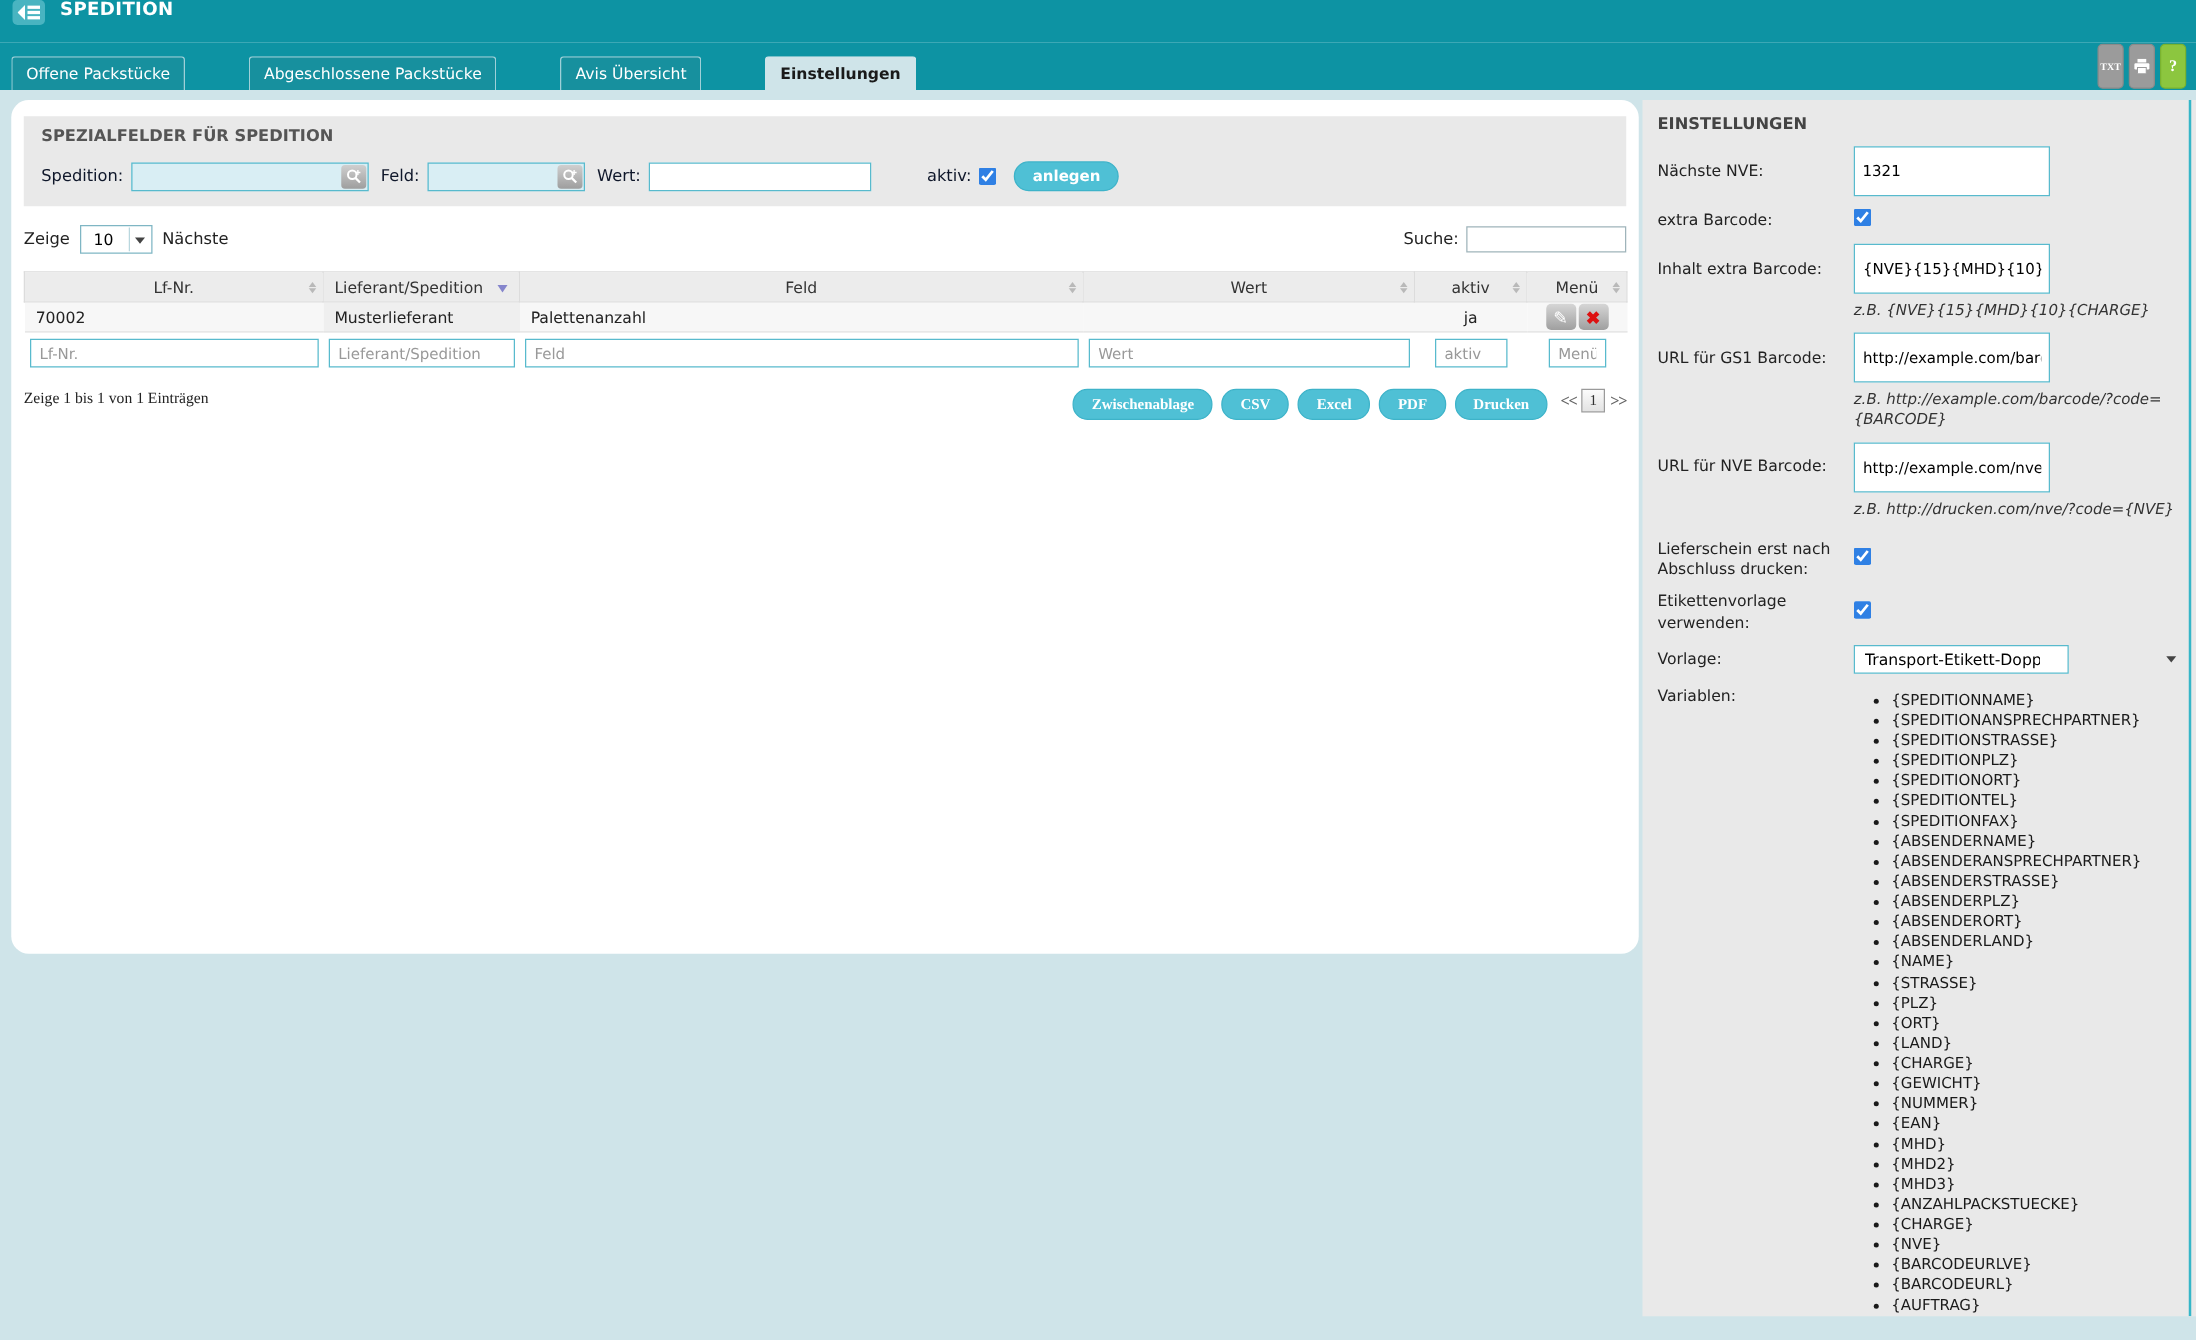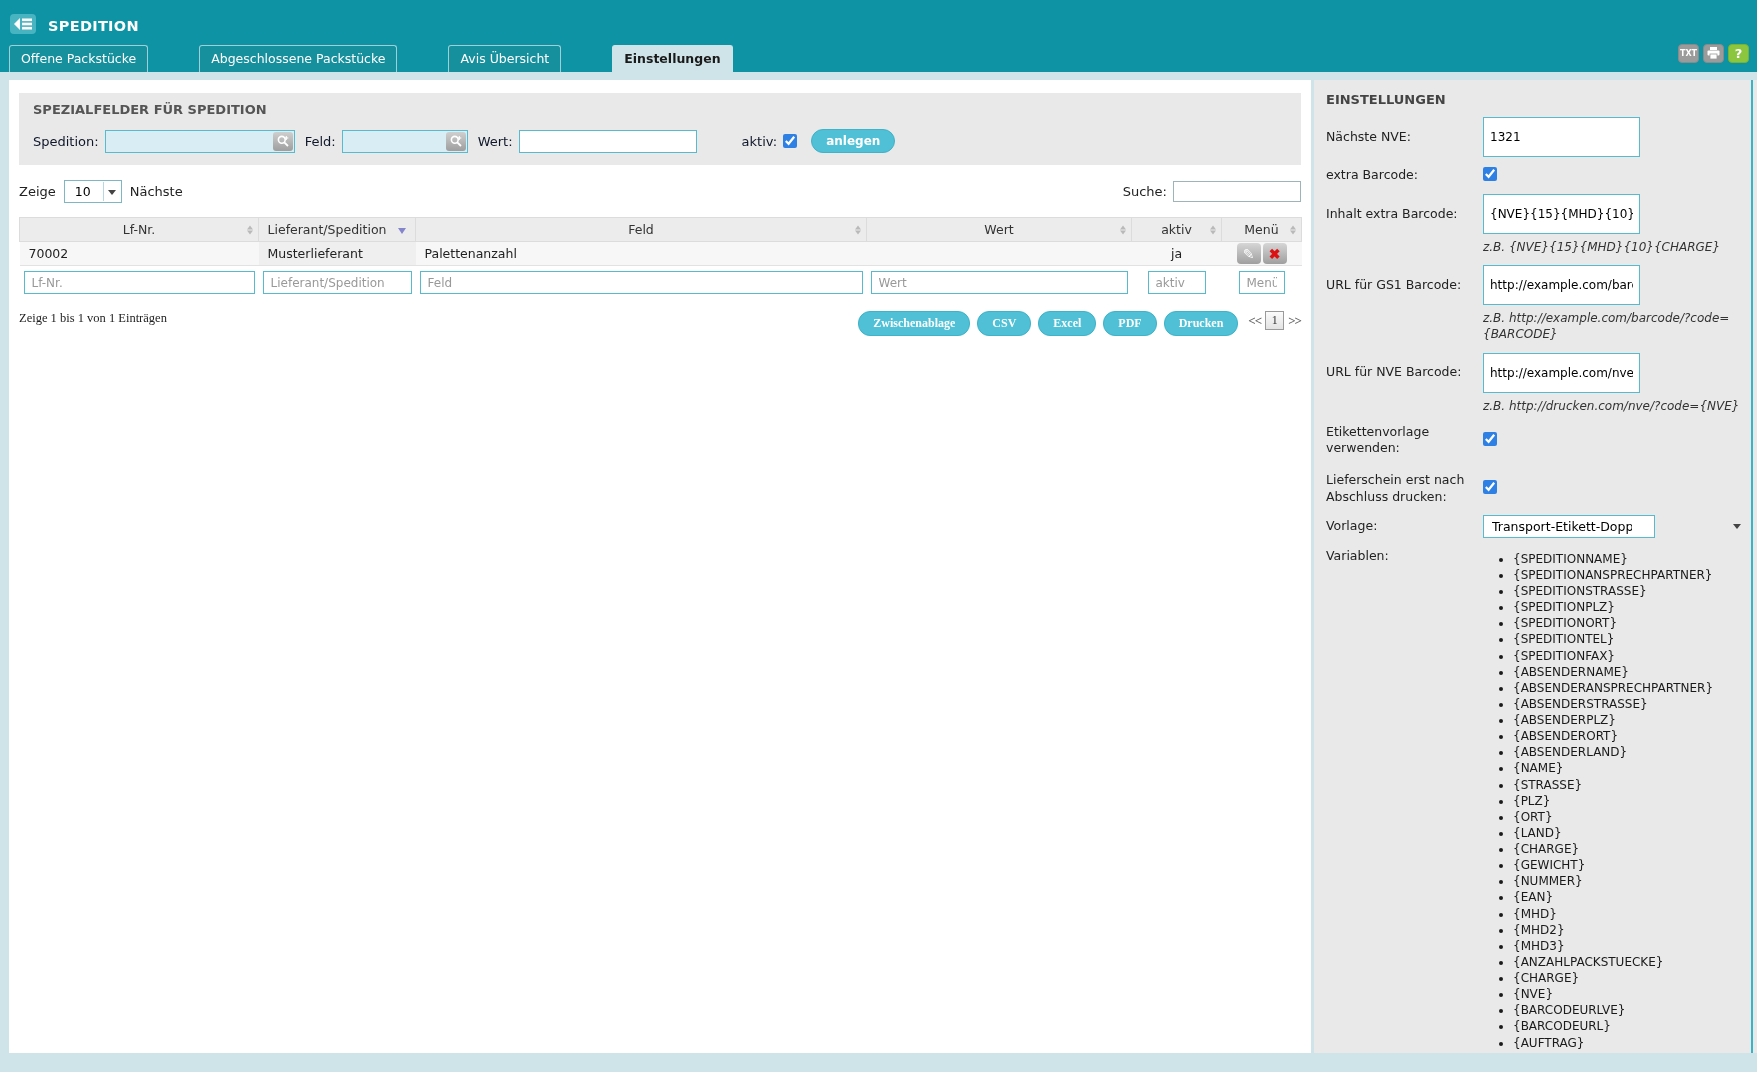--- a/index.html
+++ b/index.html
@@ -4,37 +4,37 @@
 <style>
   * { box-sizing: border-box; margin: 0; padding: 0; }
   html,body { width:1757px; height:1072px; }
   body {
     font-family: "DejaVu Sans", "Liberation Sans", sans-serif;
     font-size: 13px; color:#222; background:#cfe4e9; overflow:hidden;
   }
   .page { width:1757px; height:1072px; display:flex; flex-direction:column; }
 
   
-  .topbar { height:34px; background:#0d93a3; display:flex; align-items:flex-end; padding-left:10px; flex:none; }
+  .topbar { height:34px; background:#0d93a3; display:flex; align-items:flex-start; padding-left:10px; flex:none; }
   .app-icon { width:26px; height:20px; background:#49b4c1; border-radius:4px; display:flex; align-items:center; justify-content:center; margin-right:12px; cursor:pointer; }
   .app-title { color:#fff; font-weight:bold; font-size:14.5px; letter-spacing:.3px; }
 
   
   .tabrow { height:38px; background:#0d93a3; display:flex; align-items:flex-end; padding-left:9px; flex:none;gap:48px; }
   .tab { padding:5px 11px 6px; margin-right:3px; background:#17909e; border:1px solid #9fd0d8; border-bottom:none;
          border-radius:3px 3px 0 0; color:#fff; font-size:12.5px; cursor:pointer; white-space:nowrap; }
   .tab.active { background:#cfe4e9; color:#1a1a1a; font-weight:bold; border-color:#cfe4e9; }
   .winicons { margin-left:auto; margin-right:8px; align-self:center; display:flex; gap:4px; }
-  .winbtn { width:21px; height:19px; border-radius:4px; background:#9b9b9b; color:#fff; display:flex; align-items:center; justify-content:center;
-            font-weight:bold; font-size:8px; cursor:pointer; border:1px solid #8a8a8a; }
+  .winbtn { width:21px; height:36px; border-radius:4px; background:#9b9b9b; color:#fff; display:flex; align-items:center; justify-content:center;
+            font-weight:bold; font-size:8px; cursor:pointer; border:1px solid #8a8a8a;font-family:Liberation Serif, serif; }
   .winbtn.help { background:#8cc63f; border-color:#7ab32f; font-size:13px; }
 
   
   .content { flex:1; display:flex; padding:8px 0 0 9px; gap:3px; align-items:flex-start; }
-  .main { width:1302px; height:973px; background:#fff; padding:13px 10px 0 10px; }
+  .main { width:1302px; height:683px; background:#fff; padding:13px 10px 0 10px;border-radius:14px; }
 
   
   .graybox { background:#e9e9e9; padding:9px 14px 12px; }
   .section-title { font-weight:bold; font-size:13px; color:#555; margin-bottom:12px; }
   .formrow { display:flex; align-items:center; }
   .formrow label { margin-right:6px; color:#0f172a; }
   .lookup-wrap { position:relative; margin-right:10px; }
   .lookup-input { height:23px; background:#d9eef4; border:1px solid #58bacd; padding:2px 26px 2px 6px; font-size:12.5px; font-family:inherit; }
   .lookup-btn { position:absolute; right:2px; top:2px; width:20px; height:19px; border:none; border-radius:3px;
                 background:linear-gradient(#cfcfcf,#9e9e9e); display:flex; align-items:center; justify-content:center; cursor:pointer; }
@@ -334,27 +334,27 @@
 
       <div class="prow">
         <label>URL für NVE Barcode:</label>
         <input class="pinput" type="text" value="http://example.com/nve/?c" style="">
       </div>
       <div class="prow" style="margin-top:2px">
         <span></span>
         <div class="hint">z.B. http://drucken.com/nve/?code={NVE}</div>
       </div>
 
-      <div class="prow">
-        <label>Etikettenvorlage verwenden:</label>
-        <span><input type="checkbox" checked="true" style=""></span>
-      </div>
-
       <div class="prow" style="margin-top:16px">
         <label>Lieferschein erst nach Abschluss drucken:</label>
+        <span><input type="checkbox" checked="true" style=""></span>
+      </div>
+
+      <div class="prow">
+        <label>Etikettenvorlage verwenden:</label>
         <span><input type="checkbox" checked="true" style=""></span>
       </div>
 
       <div class="prow">
         <label>Vorlage:</label>
         <span class="select-wrap vorlage-wrap">
           <select class="vorlage-select">
             <option>Transport-Etikett-Doppelt</option>
           </select>
         </span>

